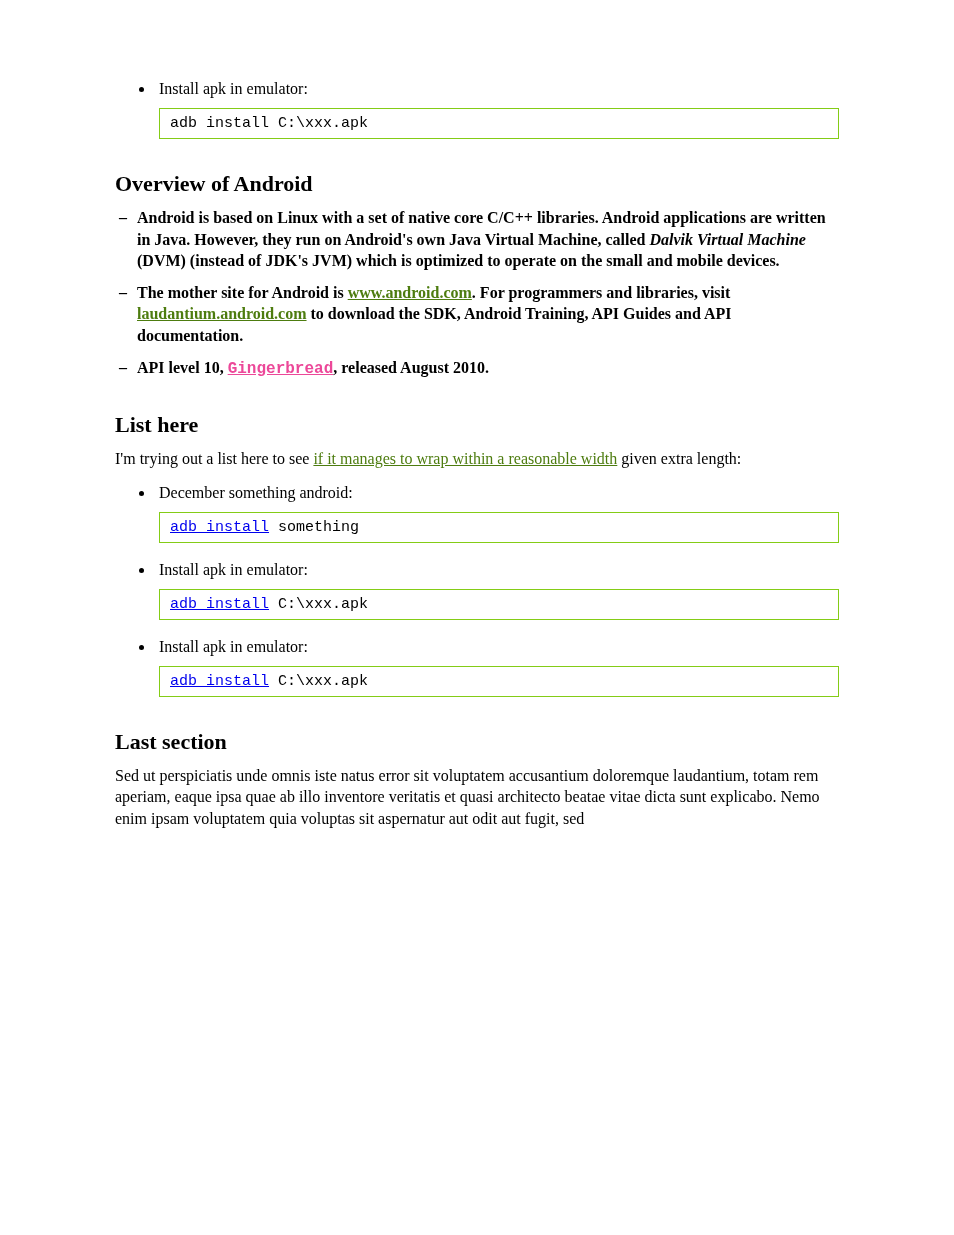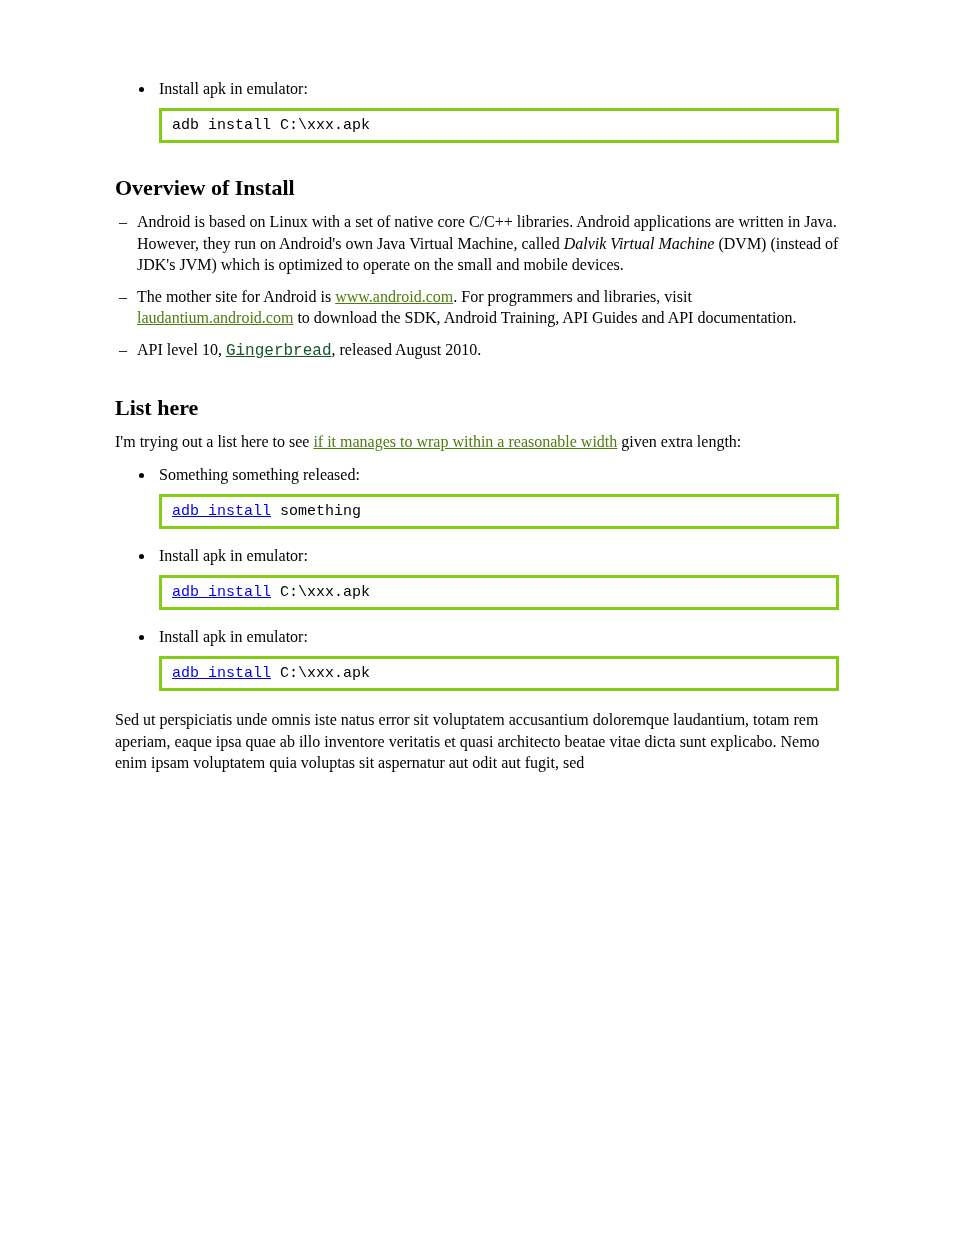--- a/index.html
+++ b/index.html
@@ -18,21 +18,21 @@
   ul.bulleted {
     list-style: disc;
     padding-left: 40px;
     margin: 0;
   }
   ul.bulleted > li {
     margin-bottom: 16px;
     padding-left: 4px;
   }
   .codebox {
-    border: 3px solid #84cc16;
+    border: 1px solid #84cc16;
     padding: 6px 10px;
     margin-top: 10px;
     margin-bottom: 18px;
     font-family: "Courier New", Courier, monospace;
     font-size: 15px;
     white-space: pre-wrap;
     word-wrap: break-word;
   }
   .codebox a { font-family: inherit; font-size: inherit; text-decoration: underline; }
   .codebox .plain { font-family: inherit; font-size: inherit; }
@@ -43,28 +43,29 @@
   }
   p {
     margin: 6px 0 14px 0;
     line-height: 1.35;
   }
   a.link {
     color: #4d7c0f;
     text-decoration: underline;
   }
   a.codelink {
-    color: #14532d;
+    color: #ec4899;
     text-decoration: underline;
     font-family: "Courier New", Courier, monospace;
   }
   ul.nested {
     list-style: none;
     padding-left: 0;
     margin: 8px 0 24px 0;
+    font-weight: bold;
   }
   ul.nested li {
     position: relative;
     padding-left: 22px;
     margin-bottom: 10px;
     line-height: 1.35;
   }
   ul.nested li::before {
     content: "–";
     position: absolute;
@@ -77,21 +78,21 @@
 
 <div class="page">
 
   <ul class="bulleted">
     <li>
       <span>Install apk in emulator:</span>
       <div class="codebox"><span>adb install C:\xxx.apk</span></div>
     </li>
   </ul>
 
-  <h3>Overview of Install</h3>
+  <h3>Overview of Android</h3>
 
   <ul class="nested">
     <li>
       <span>Android is based on Linux with a set of native core C/C++ libraries. Android applications are written in Java. However, they run on Android's own Java Virtual Machine, called </span><em>Dalvik Virtual Machine</em><span> (DVM) (instead of JDK's JVM) which is optimized to operate on the small and mobile devices.</span>
     </li>
     <li>
       <span>The mother site for Android is </span><a class="link" href="#">www.android.com</a><span>. For programmers and libraries, visit </span><a class="link" href="#">laudantium.android.com</a><span> to download the SDK, Android Training, API Guides and API documentation.</span>
     </li>
     <li>
       <span>API level 10, </span><a class="codelink" href="#">Gingerbread</a><span>, released August 2010.</span>
@@ -99,28 +100,29 @@
   </ul>
 
   <h3>List here</h3>
 
   <p>
     <span>I'm trying out a list here to see </span><a class="link" href="#">if it manages to wrap within a reasonable width</a><span> given extra length:</span>
   </p>
 
   <ul class="bulleted">
     <li>
-      <span>Something something released:</span>
+      <span>December something android:</span>
       <div class="codebox"><span class="plain"></span><a href="#">adb install</a><span class="plain"> something</span></div>
     </li>
     <li>
       <span>Install apk in emulator:</span>
       <div class="codebox"><span class="plain"></span><a href="#">adb install</a><span class="plain"> C:\xxx.apk</span></div>
     </li>
     <li>
       <span>Install apk in emulator:</span>
       <div class="codebox"><span class="plain"></span><a href="#">adb install</a><span class="plain"> C:\xxx.apk</span></div>
     </li>
   </ul>
 
+  <h3>Last section</h3>
   <p>Sed ut perspiciatis unde omnis iste natus error sit voluptatem accusantium doloremque laudantium, totam rem aperiam, eaque ipsa quae ab illo inventore veritatis et quasi architecto beatae vitae dicta sunt explicabo. Nemo enim ipsam voluptatem quia voluptas sit aspernatur aut odit aut fugit, sed</p>
 
 </div>
 
 </body></html>

